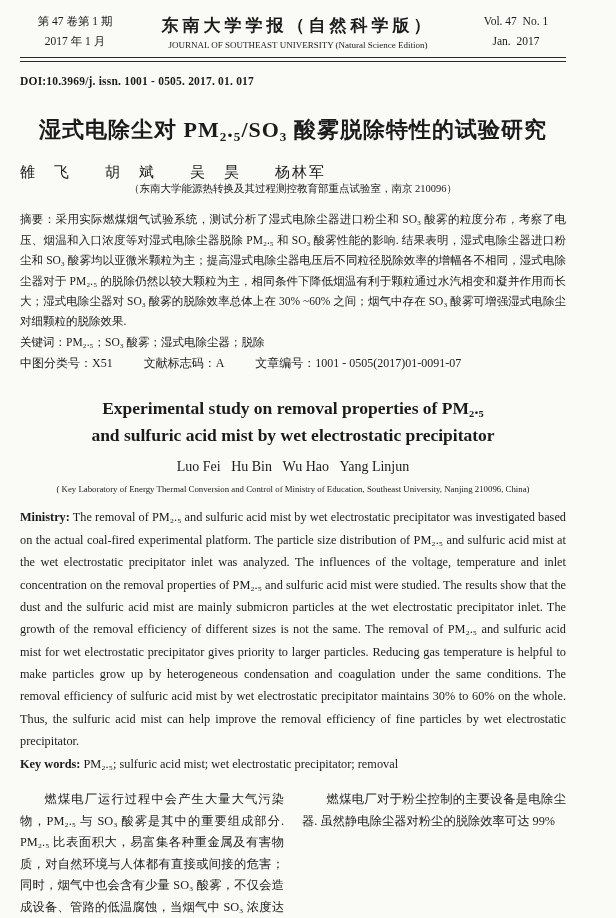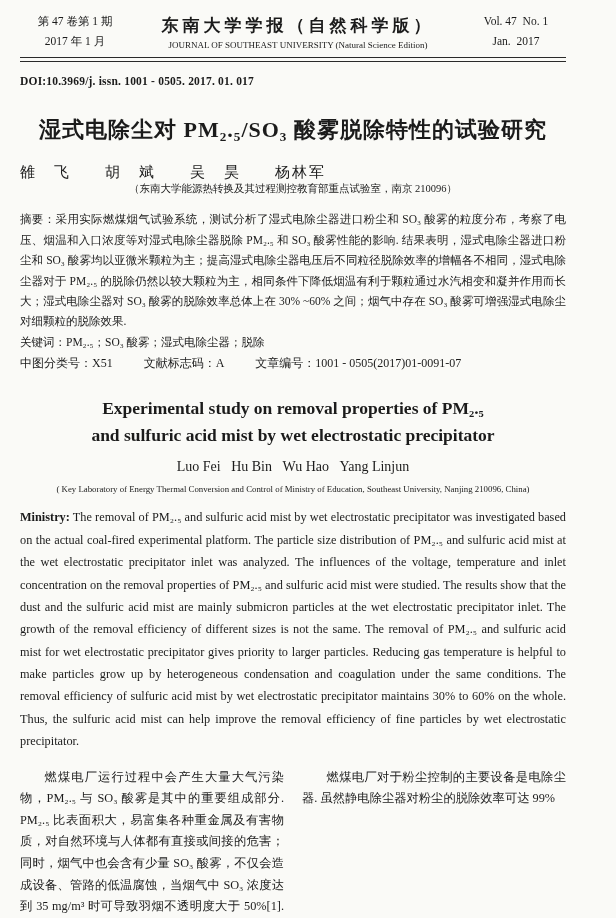--- a/index.html
+++ b/index.html
@@ -94,20 +94,24 @@
     <div>Experimental study on removal properties of PM₂.₅</div>
     <div>and sulfuric acid mist by wet electrostatic precipitator</div>
   </div>
   <div class="authors-en">Luo Fei&nbsp;&nbsp;&nbsp;Hu Bin&nbsp;&nbsp;&nbsp;Wu Hao&nbsp;&nbsp;&nbsp;Yang Linjun</div>
   <div class="affil-en">( Key Laboratory of Energy Thermal Conversion and Control of Ministry of Education, Southeast University, Nanjing 210096, China)</div>
 
   <div class="abstract-en">
     <span class="lbl">Ministry:</span>
     <span>The removal of PM₂.₅ and sulfuric acid mist by wet electrostatic precipitator was investigated based on the actual coal-fired experimental platform. The particle size distribution of PM₂.₅ and sulfuric acid mist at the wet electrostatic precipitator inlet was analyzed. The influences of the voltage, temperature and inlet concentration on the removal properties of PM₂.₅ and sulfuric acid mist were studied. The results show that the dust and the sulfuric acid mist are mainly submicron particles at the wet electrostatic precipitator inlet. The growth of the removal efficiency of different sizes is not the same. The removal of PM₂.₅ and sulfuric acid mist for wet electrostatic precipitator gives priority to larger particles. Reducing gas temperature is helpful to make particles grow up by heterogeneous condensation and coagulation under the same conditions. The removal efficiency of sulfuric acid mist by wet electrostatic precipitator maintains 30% to 60% on the whole. Thus, the sulfuric acid mist can help improve the removal efficiency of fine particles by wet electrostatic precipitator.</span>
   </div>
+  <div class="kw-en">
+    <span class="lbl">Key words:</span>
+    <span>PM₂.₅; sulfuric acid mist; wet electrostatic precipitator; removal</span>
+  </div>
 
   <div class="body-cols">
     <div class="col">
       <p class="indent">燃煤电厂运行过程中会产生大量大气污染物，PM₂.₅ 与 SO₃ 酸雾是其中的重要组成部分. PM₂.₅ 比表面积大，易富集各种重金属及有害物质，对自然环境与人体都有直接或间接的危害；同时，烟气中也会含有少量 SO₃ 酸雾，不仅会造成设备、管路的低温腐蚀，当烟气中 SO₃ 浓度达到 35 mg/m³ 时可导致羽烟不透明度大于 50%[1]. 为应对日益严重</p>
     </div>
     <div class="col">
       <p class="indent">燃煤电厂对于粉尘控制的主要设备是电除尘器. 虽然静电除尘器对粉尘的脱除效率可达 99%</p>
     </div>
   </div>
 

